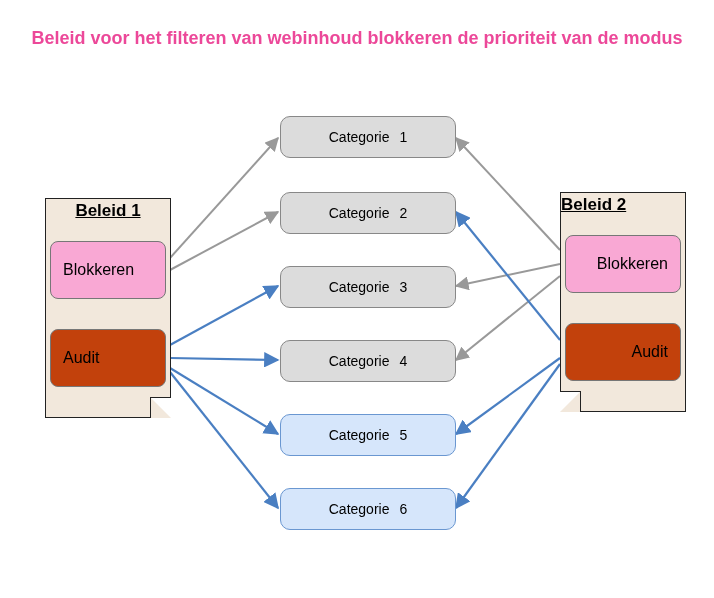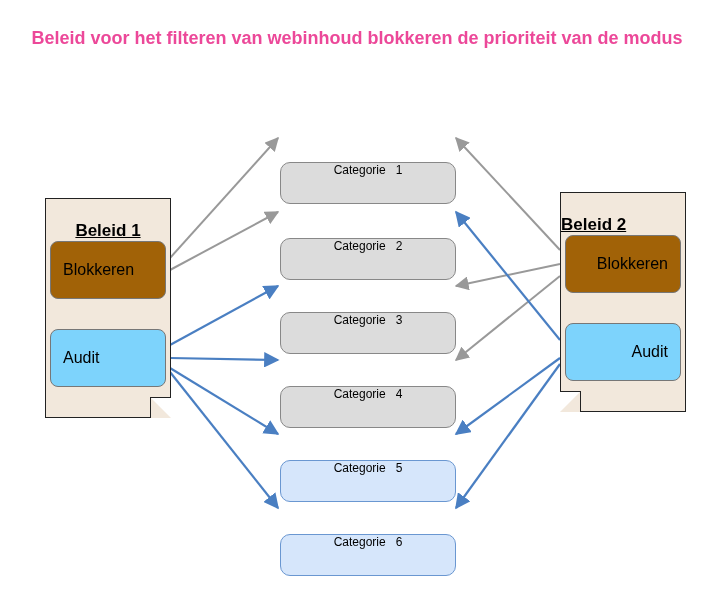--- a/index.html
+++ b/index.html
@@ -53,21 +53,21 @@
     border-right:20px solid transparent;
   }
   .policy-card.p2 .fold { right:auto; left:-1px; border-left:none; border-right:1px solid #222;}
   .policy-card.p2 .fold::before{
     border-right:none;
     border-left:20px solid transparent;
   }
 
   .policy-label {
     position:absolute;
-    top:22px;
+    top:2px;
     width:100%;
     text-align:center;
     font-size:17px;
     font-weight:bold;
     text-decoration: underline;
   }
   .policy-card.p2 .policy-label { text-align:left; padding-right:4px; }
 
   
   .mode-box {
@@ -76,39 +76,38 @@
     width:116px;
     height:58px;
     border-radius:8px;
     border:1px solid #777;
     display:flex;
     align-items:center;
     padding-left:12px;
     font-size:16px;
     box-sizing:border-box;
   }
-  .mode-block { top:42px;  background:#a16207; }
-  .mode-audit { top:130px; background:#7dd3fc; }
+  .mode-block { top:42px;  background:#f9a8d4; }
+  .mode-audit { top:130px; background:#c2410c; }
 
   .policy-card.p2 .mode-box { padding-left:0; padding-right:12px; justify-content:flex-end; }
 
   
   .cat {
     position:absolute;
     width:174px;
     height:40px;
     border-radius:10px;
     border:1px solid #888;
     display:flex;
-    align-items:flex-start;
+    align-items:center;
     justify-content:center;
-    font-size:12px;
+    font-size:14px;
     gap:10px;
     left:280px;
-    margin-top:46px;
   }
   .cat-gray { background:#dcdcdc; }
   .cat-blue { background:#d6e6fb; border-color:#6a97d1; }
 
   .cat1 { top:116px; }
   .cat2 { top:192px; }
   .cat3 { top:266px; }
   .cat4 { top:340px; }
   .cat5 { top:414px; }
   .cat6 { top:488px; }

